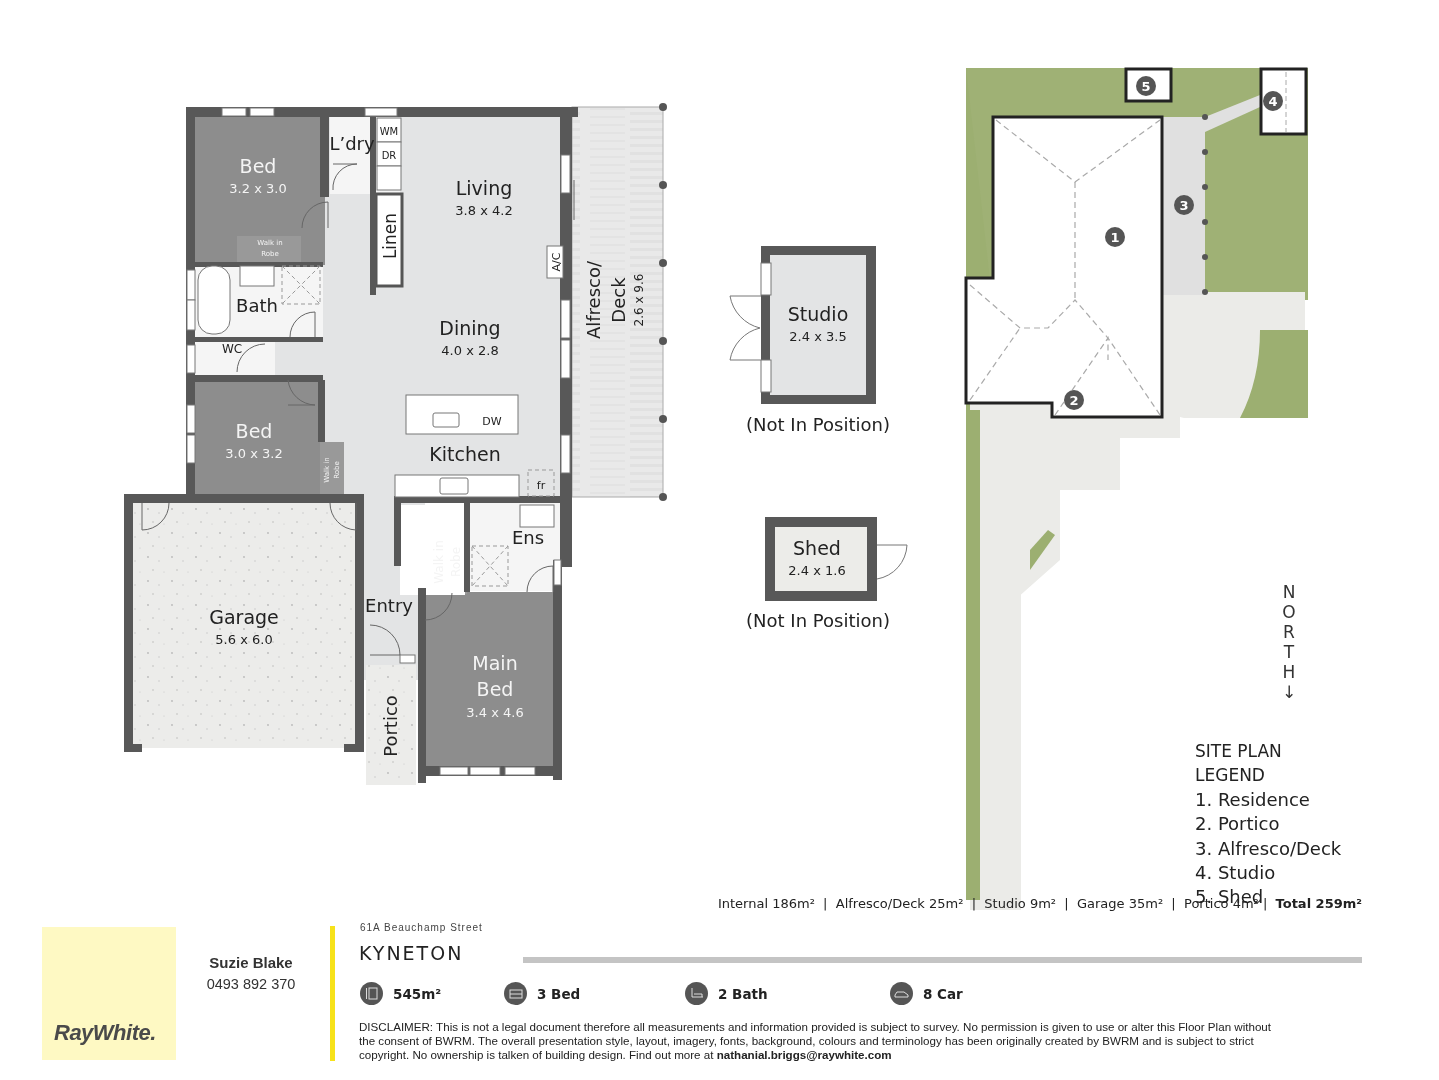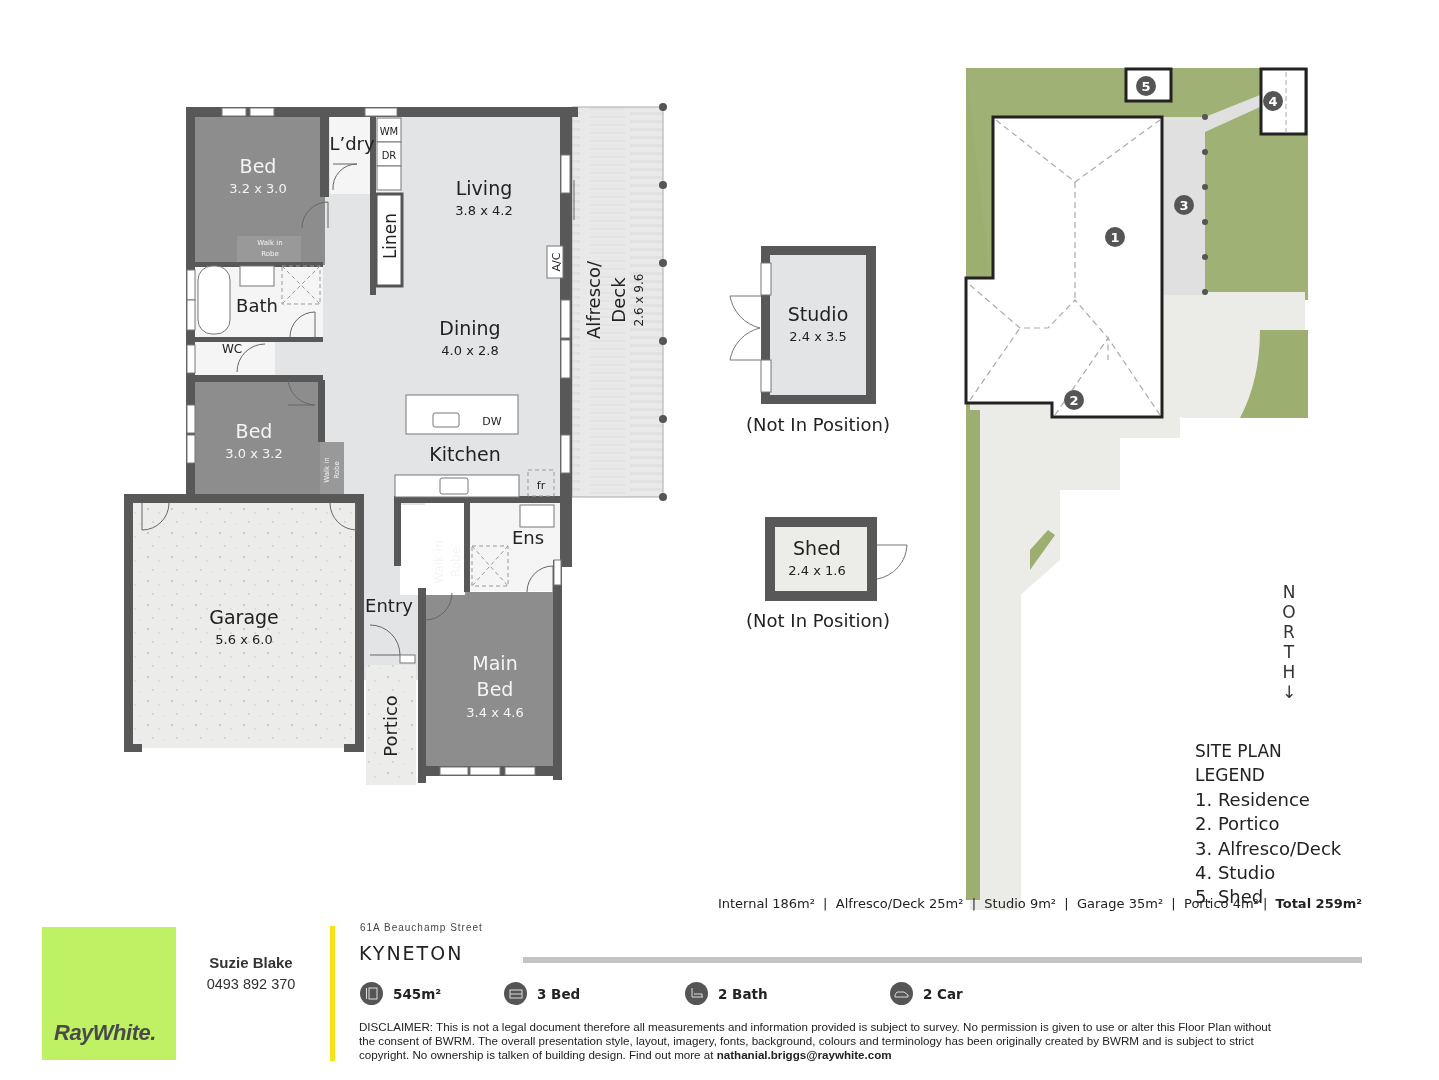--- a/index.html
+++ b/index.html
@@ -3,21 +3,21 @@
 <meta charset="utf-8">
 <style>
   html, body { margin:0; padding:0; }
   body { width:1439px; height:1080px; background:#ffffff; position:relative; overflow:hidden;
          font-family:"DejaVu Sans", sans-serif; color:#222; }
   .abs { position:absolute; }
   svg text { font-family:"DejaVu Sans", sans-serif; }
   .lbl { font-family:"DejaVu Sans", sans-serif; fill:#222; }
   .lbl-w { fill:#f4f4f4; }
   
-  .logo { left:42px; top:927px; width:134px; height:133px; background:#bef264; }
+  .logo { left:42px; top:927px; width:134px; height:133px; background:#fef9c3; }
   .logo-text { position:absolute; left:12px; bottom:14px; font-family:"Liberation Sans", sans-serif;
                font-weight:bold; font-style:italic; font-size:22px; color:#4a4a4a; letter-spacing:-0.5px; }
   .agent-name { left:200px; top:954px; width:102px; text-align:center; font-family:"Liberation Sans", sans-serif;
                 font-size:15px; font-weight:bold; color:#333; }
   .agent-phone { left:194px; top:976px; width:114px; text-align:center; font-family:"Liberation Sans", sans-serif;
                  font-size:14.5px; color:#333; }
   .vbar { left:330px; top:926px; width:5px; height:135px; background:#f7e21a; }
   .street { left:360px; top:922px; font-family:Liberation Sans, sans-serif; font-size:10px; color:#444; letter-spacing:1px; }
   .suburb { left:359px; top:942px; font-family:"DejaVu Sans", sans-serif; font-size:19px; color:#222; letter-spacing:2px; }
   .areas { left:560px; top:896px; width:802px; text-align:right; font-family:"DejaVu Sans", sans-serif; font-size:13px; color:#222; }
@@ -346,18 +346,18 @@
       </svg>
   </span>
   <span>2 Bath</span>
 </div>
 <div class="abs feat" style="left:890px">
   <span class="ficon">
     <svg width="15" height="9" viewBox="0 0 15 9">
         <path d="M1 6 L3 3 L10 3 L14 6 L14 8 L1 8 Z" fill="none" stroke="#ddd"></path>
       </svg>
   </span>
-  <span>2 Car</span>
+  <span>8 Car</span>
 </div>
 
 <div class="abs disclaimer">
   <span>DISCLAIMER: This is not a legal document therefore all measurements and information provided is subject to survey. No permission is given to use or alter this Floor Plan without the consent of BWRM. The overall presentation style, layout, imagery, fonts, background, colours and terminology has been originally created by BWRM and is subject to strict copyright. No ownership is talken of building design. Find out more at </span><b>nathanial.briggs@raywhite.com</b>
 </div>
 
 </body></html>

